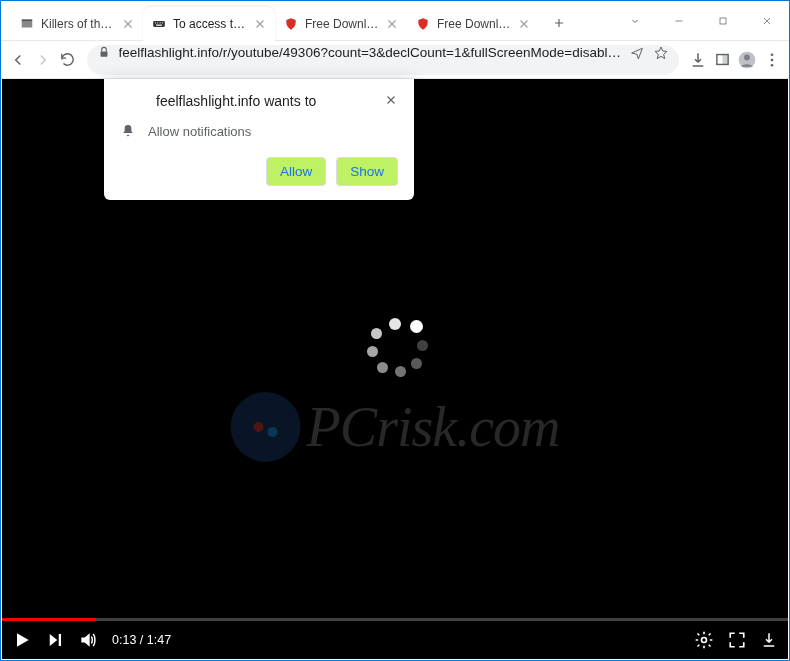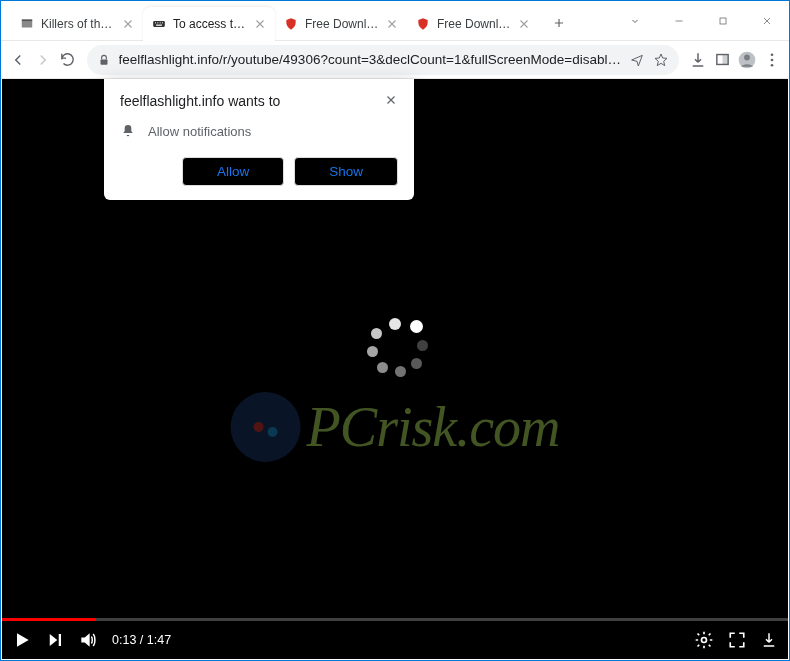--- a/index.html
+++ b/index.html
@@ -17,54 +17,54 @@
   .tab .close { width: 14px; height: 14px; margin-left: 4px; opacity: .6; }
   .newtab { width: 28px; height: 28px; margin: 8px 0 0 6px; display: flex; align-items: center; justify-content: center; color: #5f6368; cursor: pointer; border-radius: 50%; }
   .winbtns { margin-left: auto; display: flex; height: 40px; }
   .winbtn { width: 44px; display: flex; align-items: center; justify-content: center; color: #5f6368; }
   .winbtn svg { width: 12px; height: 12px; }
 
   
   .toolbar { height: 38px; background: #fff; display: flex; align-items: center; padding: 0 6px; gap: 2px; border-bottom: 1px solid #e8e8e8; }
   .navbtn { width: 30px; height: 30px; display: flex; align-items: center; justify-content: center; color: #5f6368; border-radius: 50%; }
   .navbtn.dis { opacity: .35; }
-  .omnibox { flex: 1; height: 30px; background: #f1f3f4; border-radius: 16px; display: flex; align-items: center; padding: 0 10px; gap: 8px; margin: 0 6px; }
+  .omnibox { flex: 1; height: 30px; background: #f1f3f4; border-radius: 16px; display: flex; padding: 0 10px; gap: 8px; margin: 0 6px; }
   .omnibox .lock { width: 14px; height: 14px; color: #5f6368; }
   .omnibox .url { flex: 1; font-size: 13.5px; color: #202124; white-space: nowrap; overflow: hidden; text-overflow: ellipsis; }
   .omnibox .share { width: 16px; height: 16px; color: #5f6368; }
   .toolicon { width: 30px; height: 30px; display: flex; align-items: center; justify-content: center; color: #5f6368; }
 
   
   .content { position: absolute; top: 78px; left: 1px; right: 1px; bottom: 1px; background: #000; }
   .spinner { position: absolute; left: 50%; top: 46%; transform: translate(-50%,-50%); width: 60px; height: 60px; }
   .dot { position: absolute; width: 11px; height: 11px; border-radius: 50%; background: #fff; }
 
   
   .watermark { position: absolute; top: 60%; left: 50%; transform: translate(-50%,-50%); display: flex; align-items: center; opacity: .35; }
   .wm-icon { width: 70px; height: 70px; border-radius: 50%; background: #1a3a6e; display: flex; align-items: center; justify-content: center; gap: 4px; margin-right: 6px; }
   .wm-icon .eye { width: 10px; height: 10px; border-radius: 50%; background: #e53935; }
-  .wm-text { font-family: Georgia, serif; font-style: italic; font-size: 56px; color: #bef264; letter-spacing: -1px; }
+  .wm-text { font-family: Georgia, serif; font-style: italic; font-size: 56px; color: #737373; letter-spacing: -1px; }
 
   
   .progress { position: absolute; bottom: 38px; left: 0; right: 0; height: 3px; background: rgba(255,255,255,.25); }
   .progress .played { height: 100%; width: 12%; background: #f00; }
   .controls { position: absolute; bottom: 0; left: 0; right: 0; height: 38px; display: flex; align-items: center; padding: 15px 10px; color: #fff; gap: 14px; font-size: 12.5px; }
   .controls .spacer { flex: 1; }
   .controls svg { fill: #fff; }
   .ctrl { display: flex; align-items: center; justify-content: center; cursor: pointer; }
 
   
   .prompt { position: absolute; top: 78px; left: 103px; width: 310px; background: #fff; border-radius: 0 0 6px 6px; box-shadow: 0 4px 18px rgba(0,0,0,.25); padding: 14px 16px 14px 16px; }
-  .prompt .head { display: flex; justify-content: space-between; align-items: flex-start; }
+  .prompt .head { display: flex; justify-content: space-between; align-items: flex-start; margin-left: 36px; }
   .prompt .title { font-size: 14px; color: #202124; }
   .prompt .close { width: 14px; color: #5f6368; cursor: pointer; }
   .prompt .row { display: flex; align-items: center; margin-top: 12px; gap: 12px; color: #5f6368; font-size: 13px; }
   .prompt .bell { width: 16px; height: 16px; }
   .prompt .btns { display: flex; justify-content: flex-end; gap: 10px; margin-top: 18px; }
-  .prompt button { border: 1px solid #dadce0; background: #000000; color: #1a73e8; font-size: 13.5px; padding: 6px 34px; border-radius: 4px; cursor: pointer; }
+  .prompt button { border: 1px solid #dadce0; background: #bef264; color: #1a73e8; font-size: 13.5px; padding: 6px 13px; border-radius: 4px; cursor: pointer; }
 </style>
 </head>
 <body>
 
 <div class="titlebar">
   <div class="tabs">
     <div class="tab">
       <span class="favicon">
         <svg viewBox="0 0 24 24" width="14" height="14">
             <rect x="3" y="6" width="18" height="12" rx="1" fill="#888"></rect>

